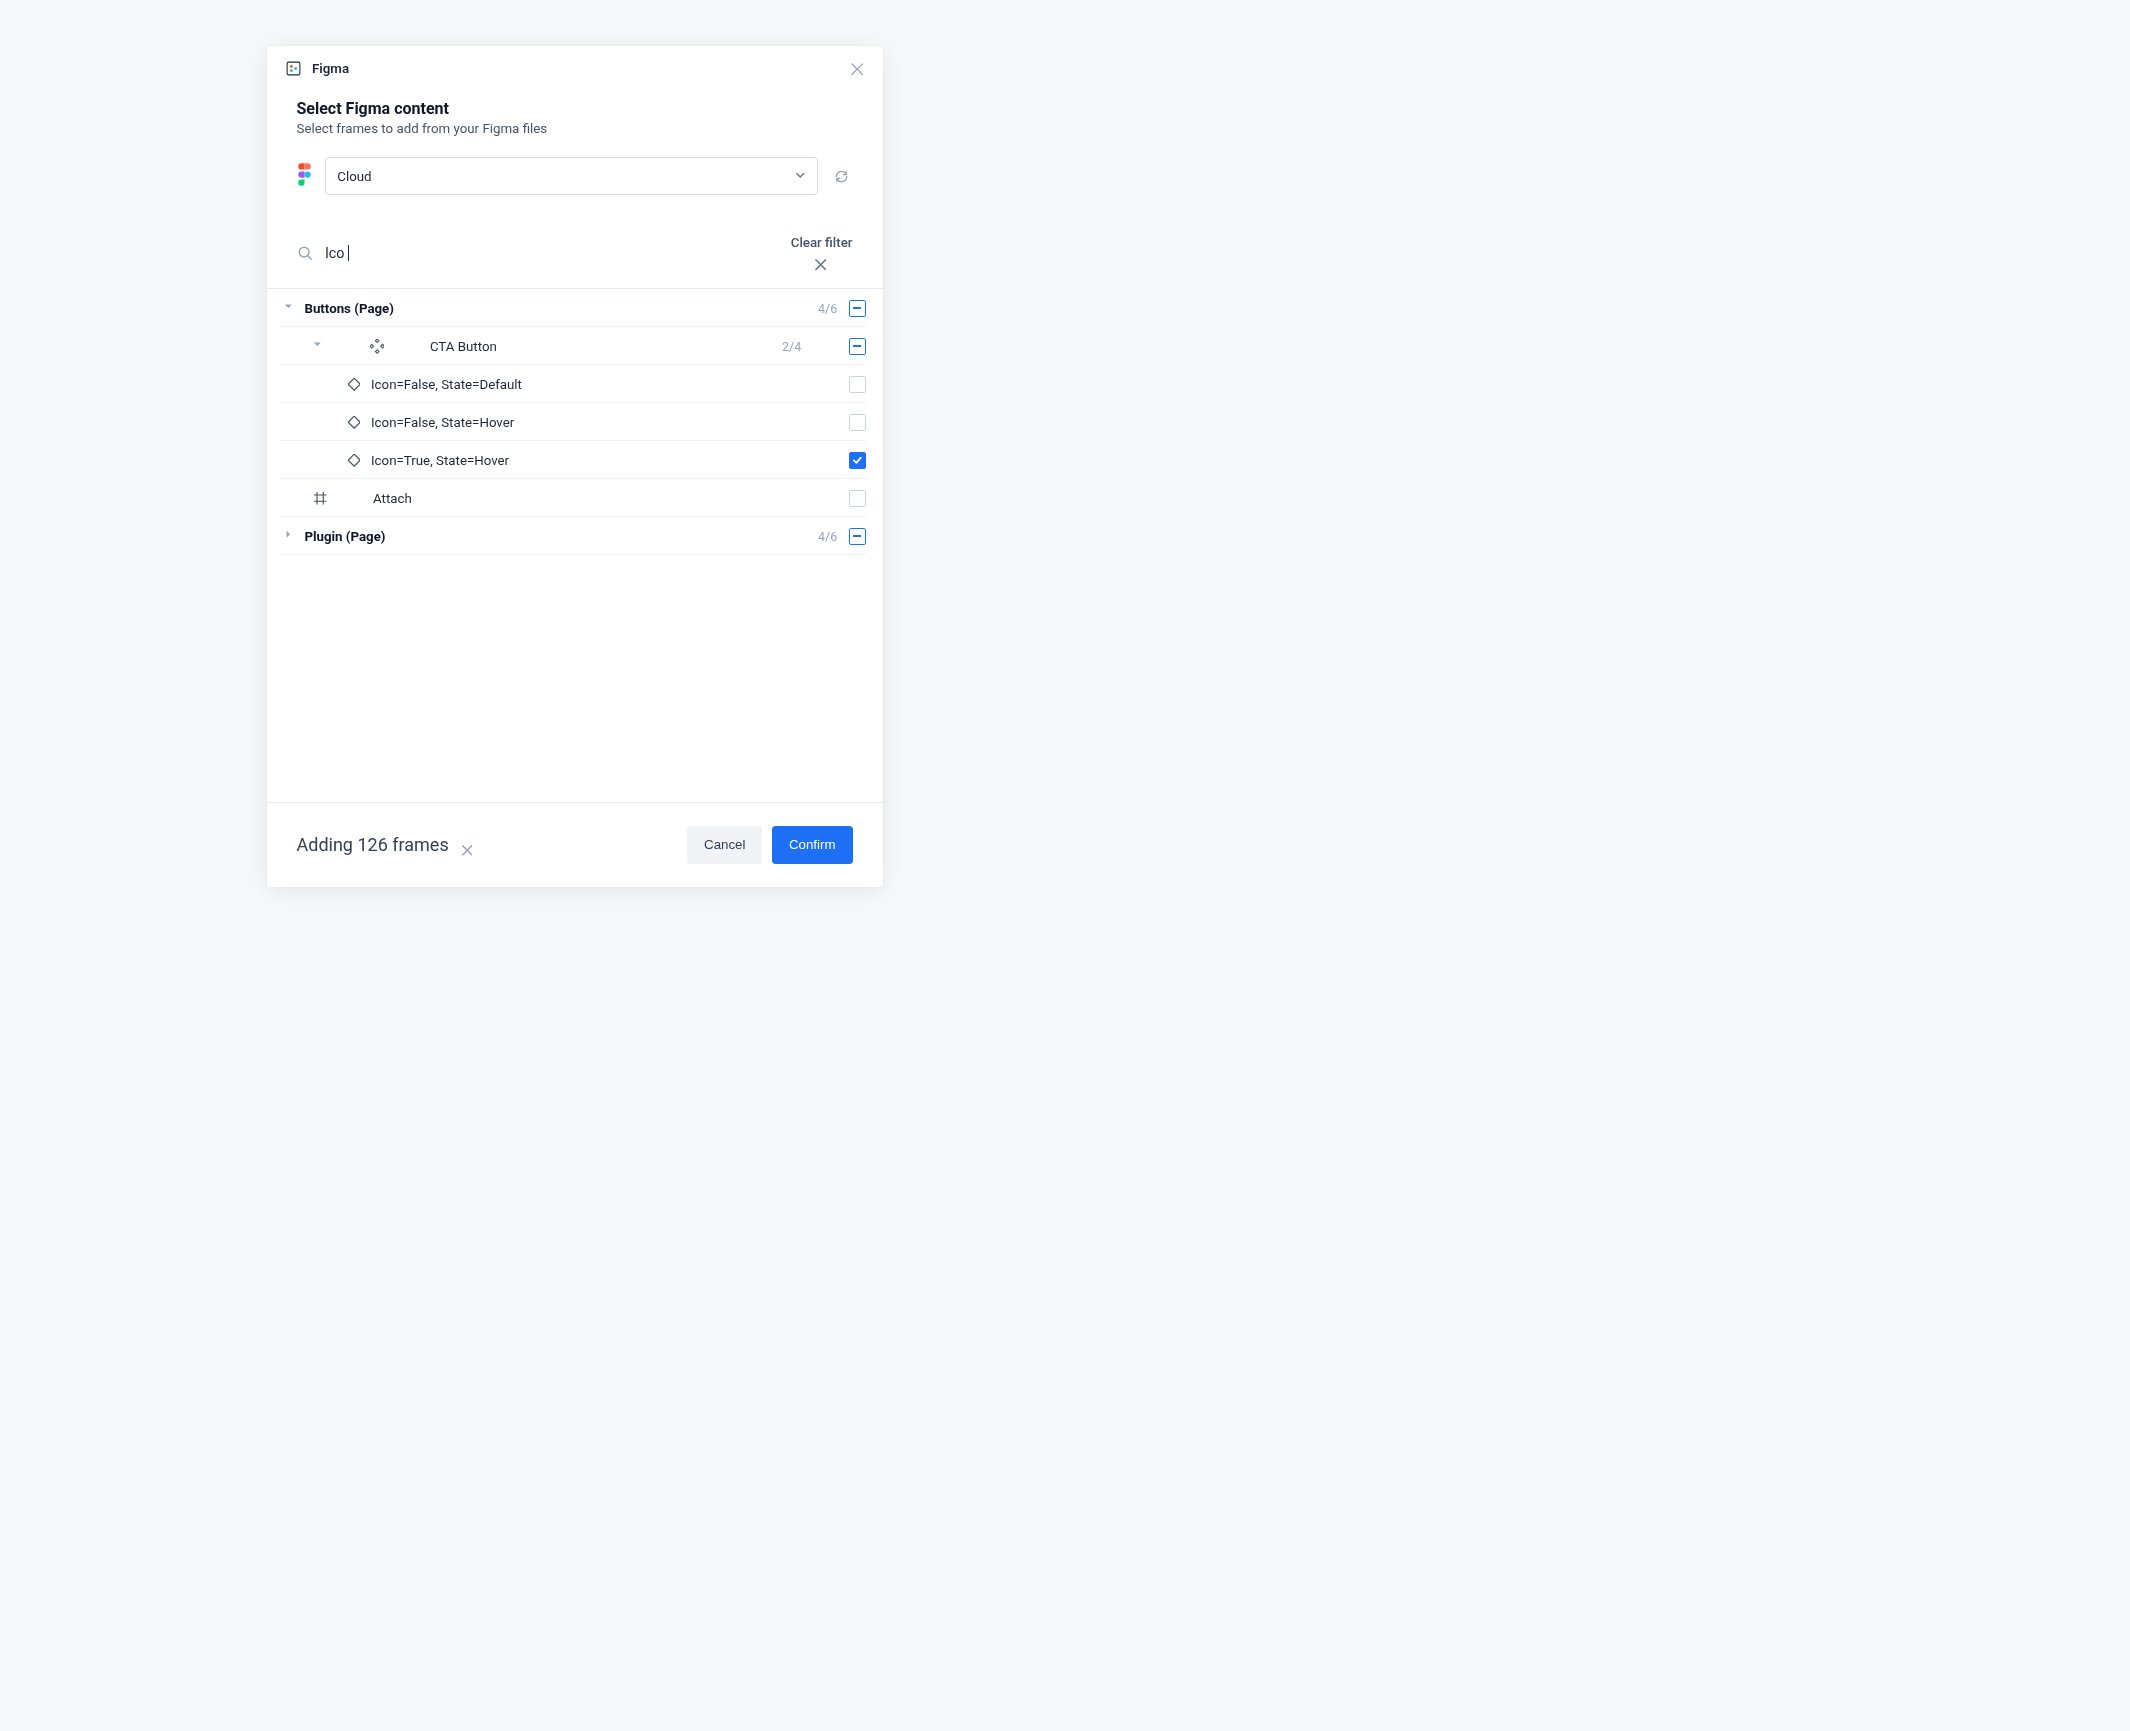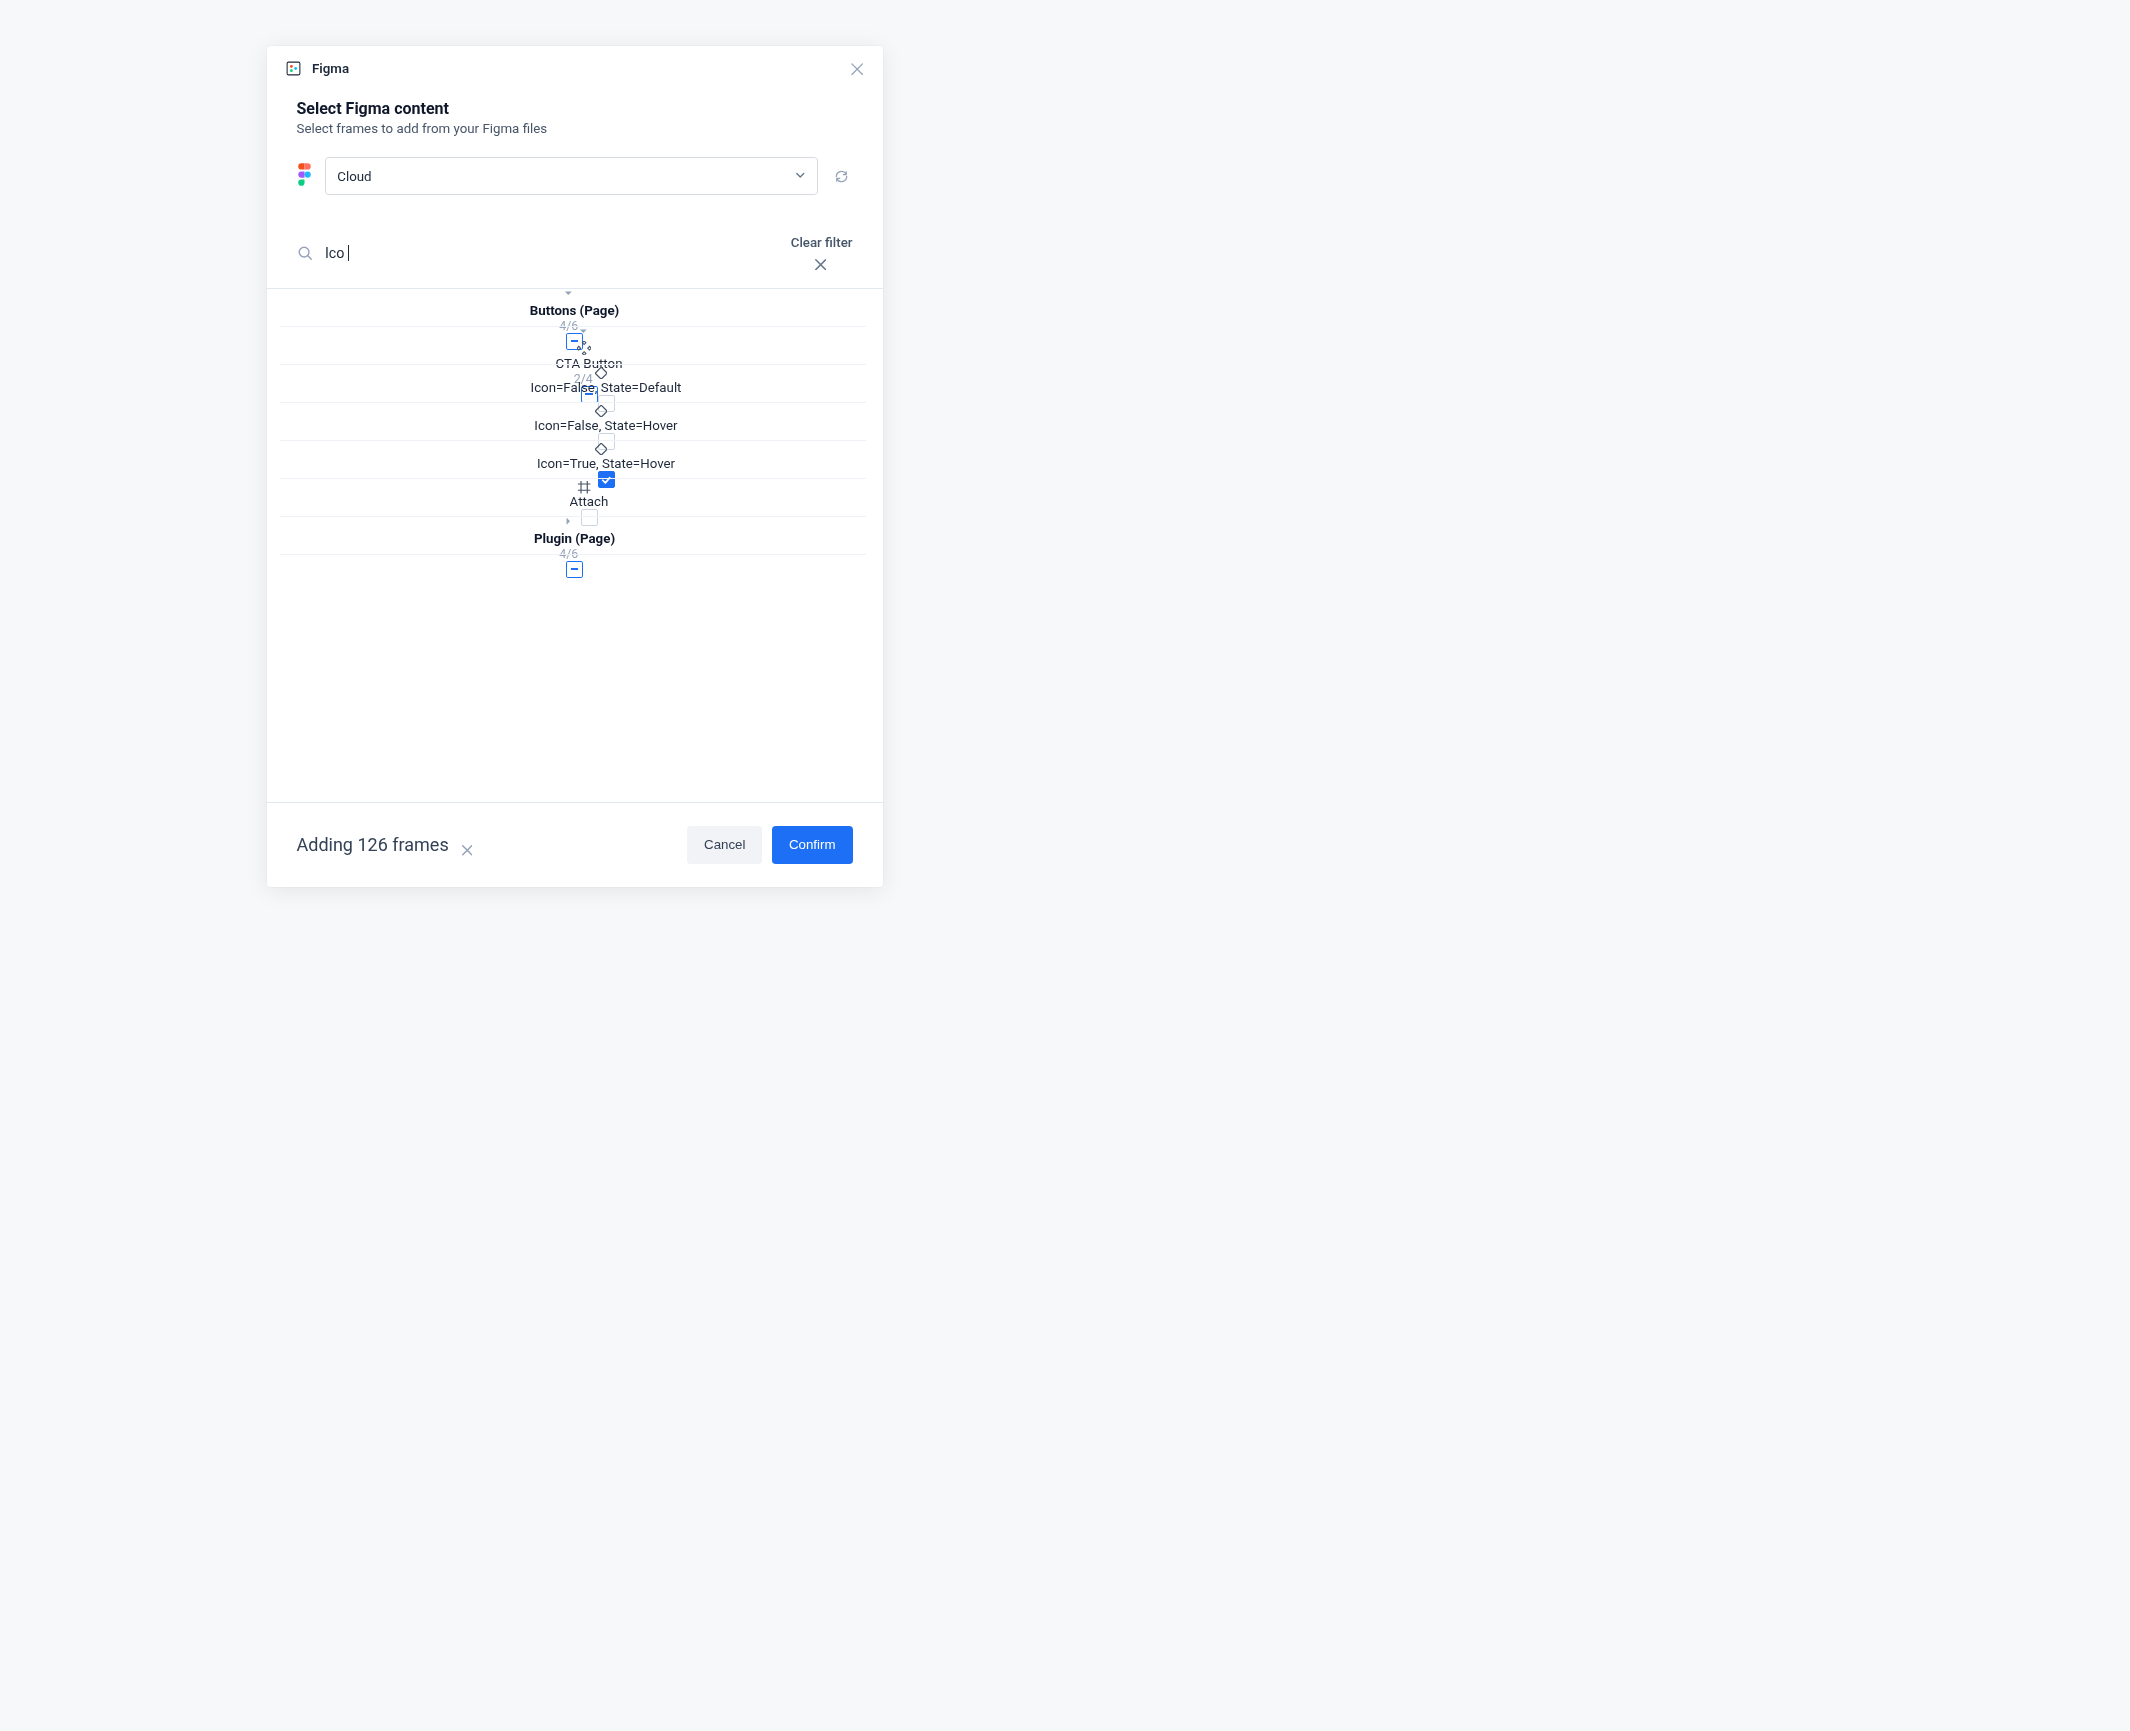--- a/index.html
+++ b/index.html
@@ -163,21 +163,21 @@
 .row {
   display: flex;
   align-items: center;
   height: 38px;
   padding: 0 17px 0 17px;
   border-bottom: 1px solid #eef1f5;
   font-size: 13.3px;
   position: relative;
 }
 .row.level-0 { padding-left: 17px; }
-.row.level-1 { padding-left: 46px; }
+.row.level-1 { padding-left: 46px; gap: 36px; }
 .row.level-2 { padding-left: 80px; }
 .caret-icon {
   width: 13.3px;
   height: 13.3px;
   color: #94a3b8;
   margin-right: 7.6px;
   flex-shrink: 0;
   display: flex;
 }
 .node-icon {
@@ -239,21 +239,21 @@
   content: '';
   position: absolute;
   bottom: 0;
   right: 17px;
   height: 1px;
   background: #eef1f5;
 }
 .row.level-0::after { left: 17px; }
 .row.level-1::after { left: 17px; }
 .row.level-2::after { left: 17px; }
-.tree .row { border-bottom: none; flex-direction: column; }
+.tree .row { border-bottom: none; }
 .footer {
   border-top: 1px solid #e2e8f0;
   padding: 23px 30px;
   display: flex;
   align-items: center;
   justify-content: space-between;
 }
 .footer-left {
   display: flex;
   align-items: center;

